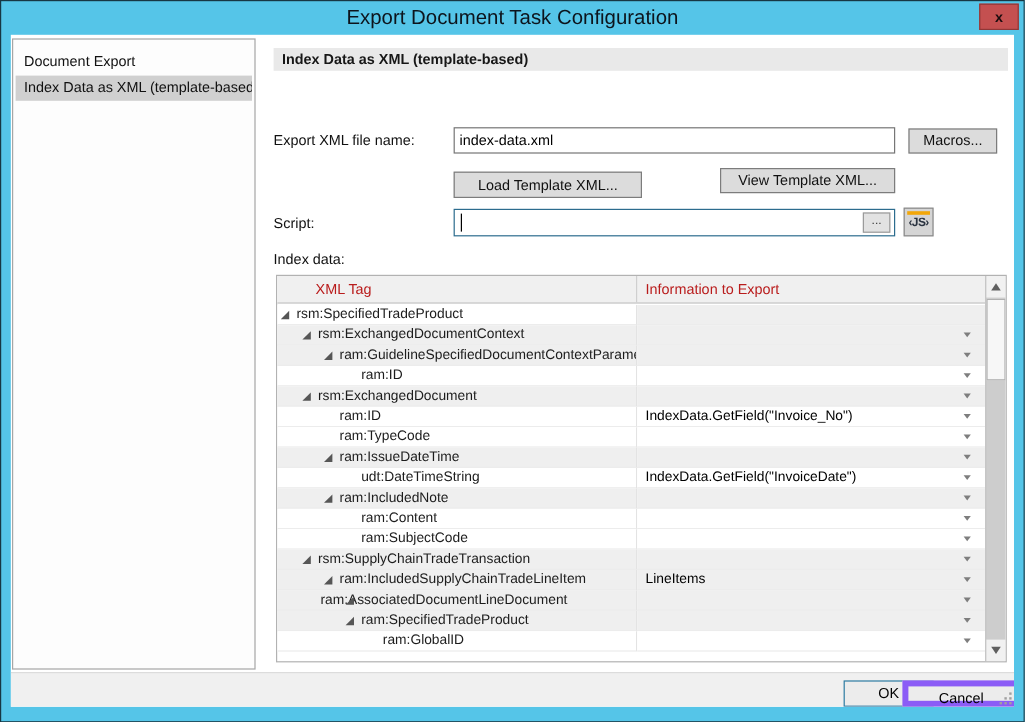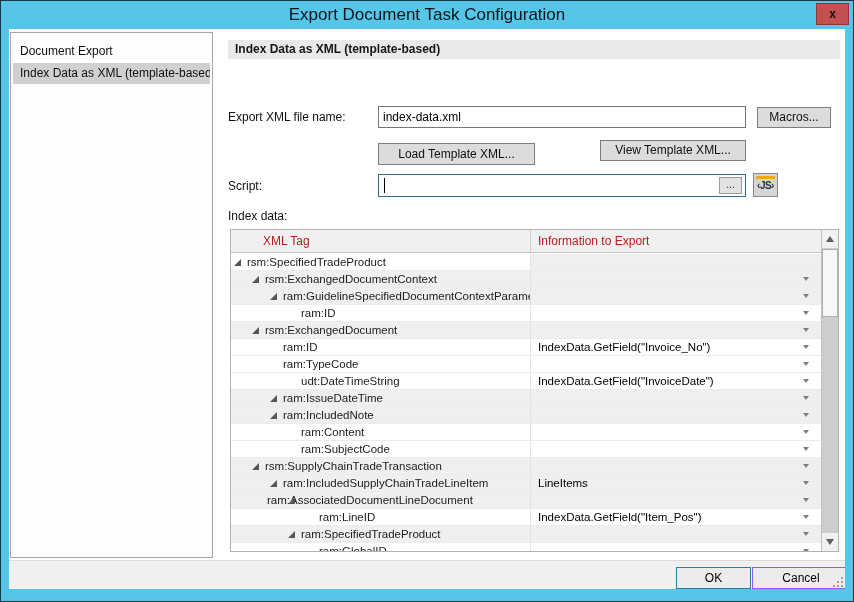--- a/index.html
+++ b/index.html
@@ -125,22 +125,22 @@
 
   
   .footer{
     position:absolute; left:0; top:531px; width:836px; height:29px;
     background:#f0f0f0; border-top:1px solid #dcdcdc;
   }
   .footer-btn{
     position:absolute; top:6px; height:22px; background:#ececec;
     font-size:12px; color:#000; text-align:center; line-height:20px; cursor:default;
   }
-  .ok{ left:667px; width:75px; border:1px solid var(--c-okborder,#2e7ca3); }
-  .cancel{ left:743px; width:98px; border:1px solid #8b5cf6; }
+  .ok{ left:694px; width:75px; border:1px solid var(--c-okborder,#2e7ca3); }
+  .cancel{ left:743px; width:98px; border:5px solid #8b5cf6; }
   .grip{ position:absolute; left:824px; top:16px; width:11px; height:11px; }
   .grip span{
     position:absolute; left:0; top:0; width:2px; height:2px; background:transparent;
     box-shadow: 8px 0 #a0a0a0, 8px 4px #a0a0a0, 8px 8px #a0a0a0, 4px 4px #a0a0a0, 4px 8px #a0a0a0, 0 8px #a0a0a0;
   }
 </style>
 </head>
 <body>
 
 <div class="window">
@@ -247,39 +247,39 @@
           <div class="trow">
             <div class="tcell tagcell">
               <span class="tagtext" style="padding-left: 52px;">ram:TypeCode</span>
             </div>
             <div class="tcell valcell">
               <span class="valtext"></span>
               <span class="dd"></span>
             </div>
           </div>
           <div class="trow">
-            <div class="tcell tagcell">
-              <span class="tagtext" style="padding-left: 70px;">udt:DateTimeString</span>
-            </div>
-            <div class="tcell valcell">
-              <span class="valtext">IndexData.GetField("InvoiceDate")</span>
-              <span class="dd"></span>
-            </div>
-          </div>
-          <div class="trow">
             <div class="tcell tagcell shade">
               <span class="tri" style="left: 39px;"></span>
               <span class="tagtext" style="padding-left: 52px;">ram:IssueDateTime</span>
             </div>
             <div class="tcell valcell shade">
               <span class="valtext"></span>
               <span class="dd"></span>
             </div>
           </div>
           <div class="trow">
+            <div class="tcell tagcell">
+              <span class="tagtext" style="padding-left: 70px;">udt:DateTimeString</span>
+            </div>
+            <div class="tcell valcell">
+              <span class="valtext">IndexData.GetField("InvoiceDate")</span>
+              <span class="dd"></span>
+            </div>
+          </div>
+          <div class="trow">
             <div class="tcell tagcell shade">
               <span class="tri" style="left: 39px;"></span>
               <span class="tagtext" style="padding-left: 52px;">ram:IncludedNote</span>
             </div>
             <div class="tcell valcell shade">
               <span class="valtext"></span>
               <span class="dd"></span>
             </div>
           </div>
           <div class="trow">
@@ -320,29 +320,20 @@
               <span class="dd"></span>
             </div>
           </div>
           <div class="trow">
             <div class="tcell tagcell shade">
               <span class="tri" style="left: 57px;"></span>
               <span class="tagtext" style="padding-left: 36px;">ram:AssociatedDocumentLineDocument</span>
             </div>
             <div class="tcell valcell shade">
               <span class="valtext"></span>
-              <span class="dd"></span>
-            </div>
-          </div>
-          <div class="trow">
-            <div class="tcell tagcell">
-              <span class="tagtext" style="padding-left: 88px;">ram:LineID</span>
-            </div>
-            <div class="tcell valcell">
-              <span class="valtext">IndexData.GetField("Item_Pos")</span>
               <span class="dd"></span>
             </div>
           </div>
           <div class="trow">
             <div class="tcell tagcell shade">
               <span class="tri" style="left: 57px;"></span>
               <span class="tagtext" style="padding-left: 70px;">ram:SpecifiedTradeProduct</span>
             </div>
             <div class="tcell valcell shade">
               <span class="valtext"></span>

